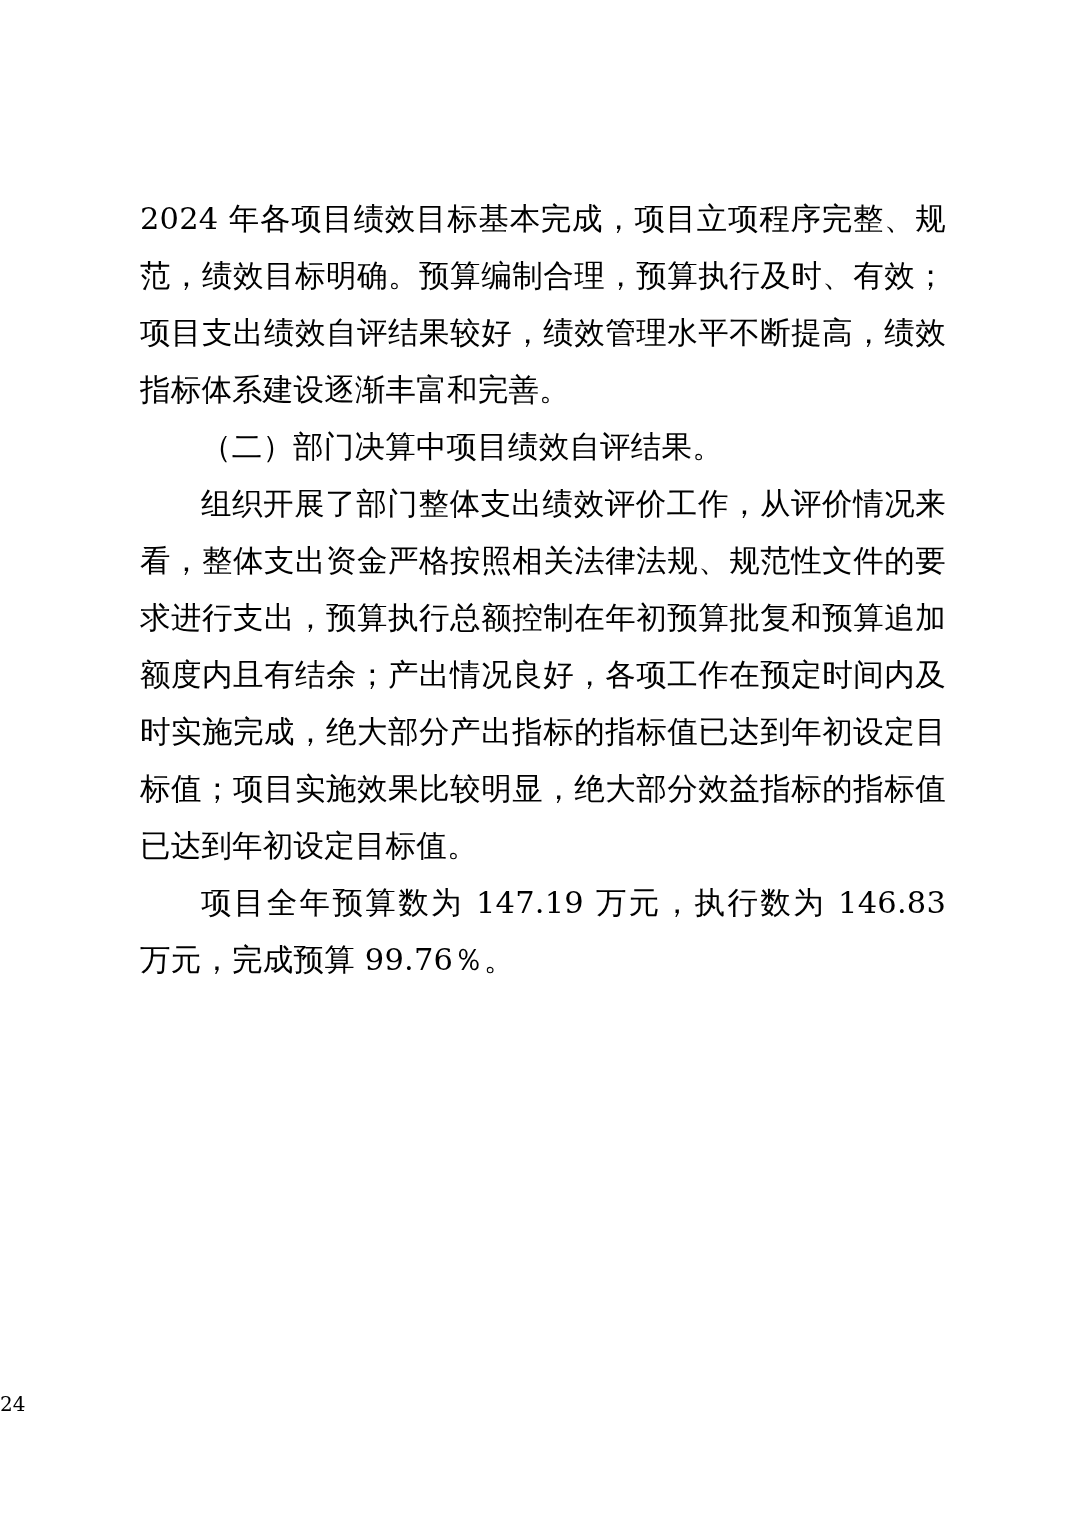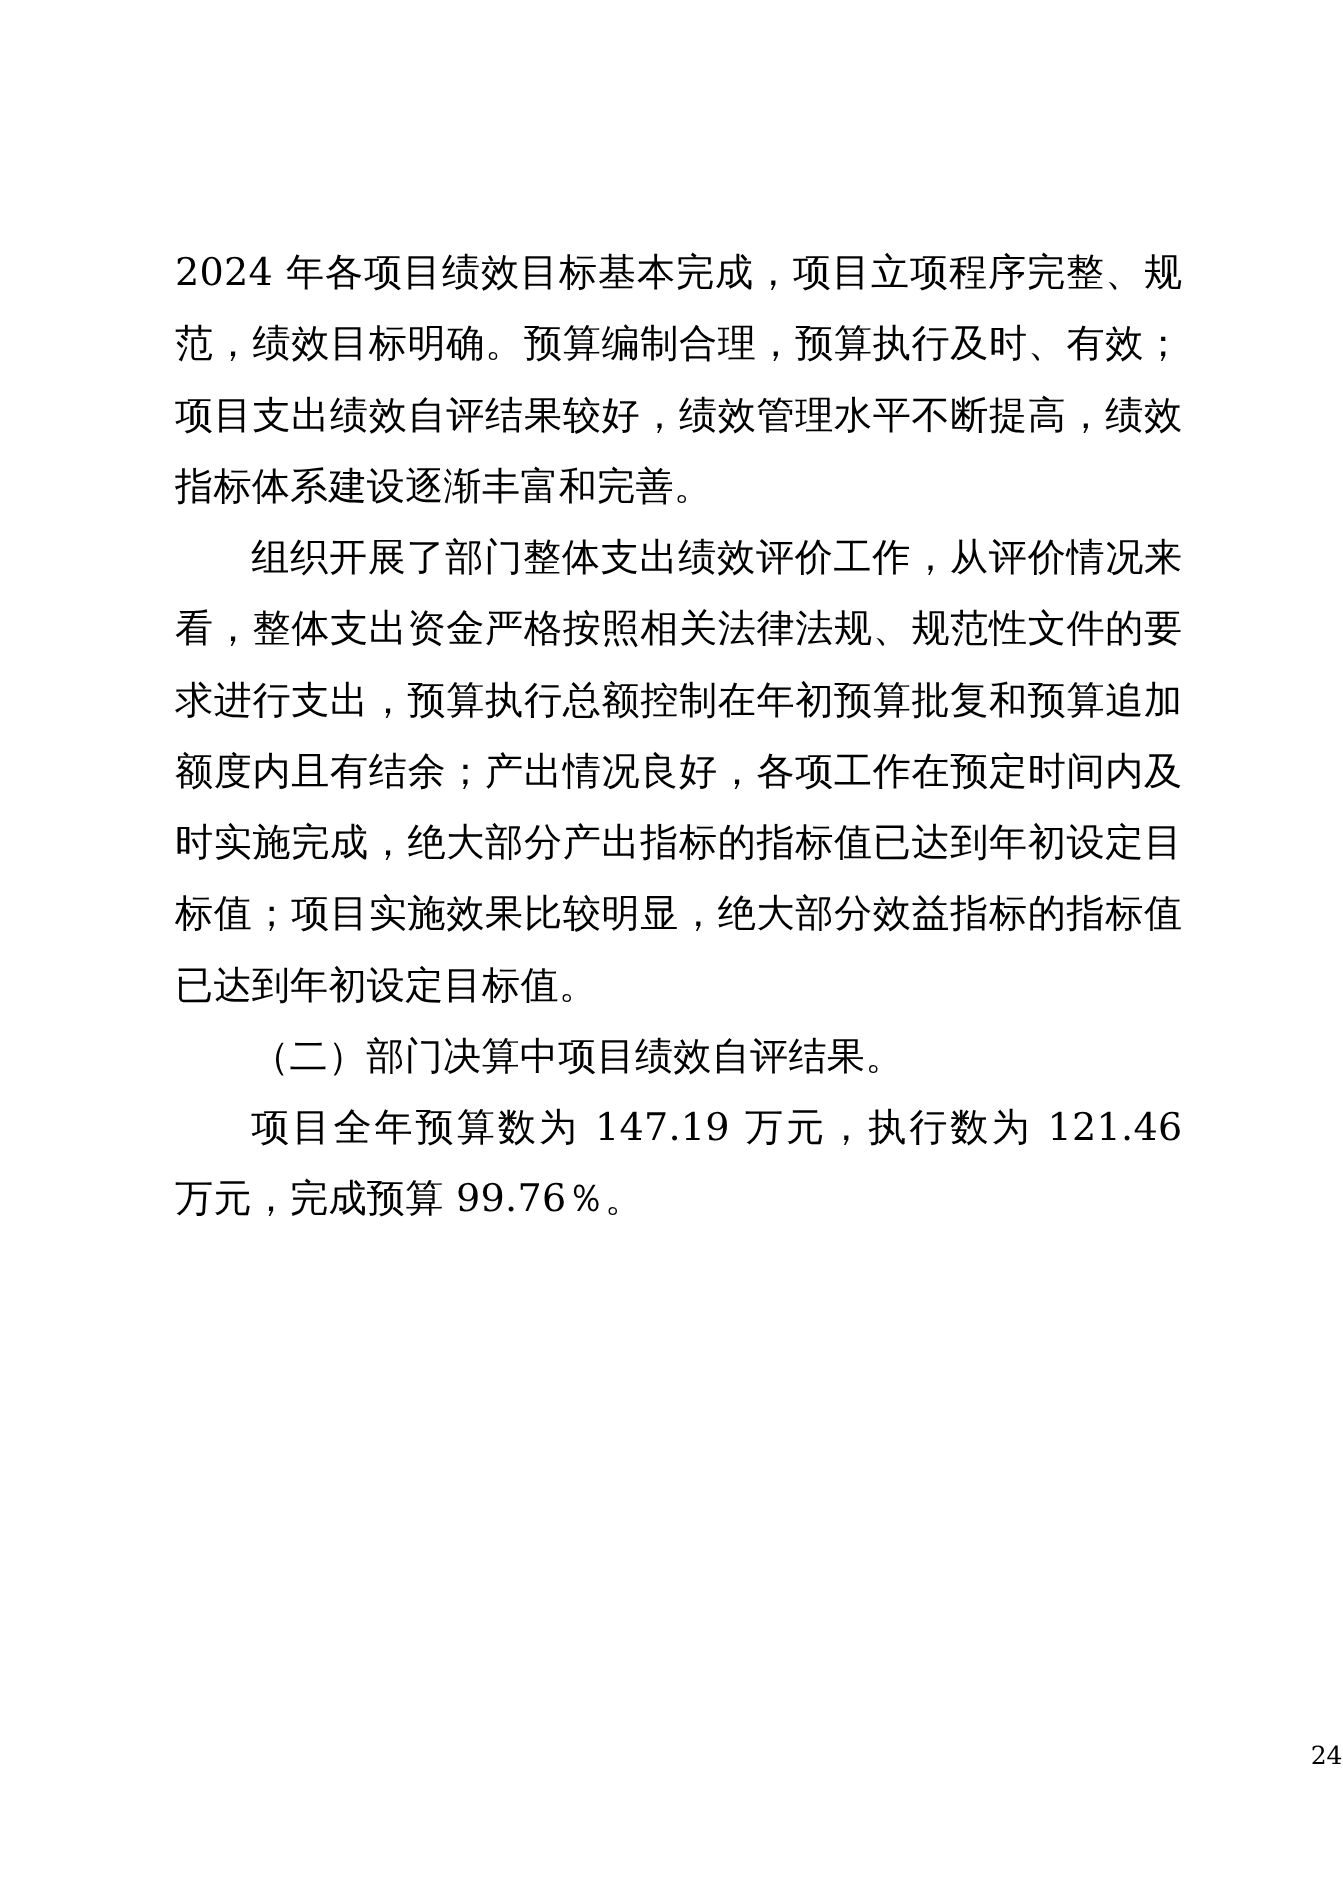--- a/index.html
+++ b/index.html
@@ -39,31 +39,31 @@
   }
   .heading-bold {
     font-weight: bold;
     text-indent: 2em;
   }
   .page-number {
     position: absolute;
     left: 0;
     right: 0;
     top: 1392px;
-    text-align: right;
+    text-align: left;
     font-family: "DejaVu Serif", "Liberation Serif", serif;
     font-size: 20px;
     color: #000000;
   }
 </style>
 </head>
 <body>
 
 <div class="page">
   <div class="doc-body">
     <p class="">2024 年各项目绩效目标基本完成，项目立项程序完整、规范，绩效目标明确。预算编制合理，预算执行及时、有效；项目支出绩效自评结果较好，绩效管理水平不断提高，绩效指标体系建设逐渐丰富和完善。</p>
+    <p class="indent">（二）部门决算中项目绩效自评结果。</p>
     <p class="indent">组织开展了部门整体支出绩效评价工作，从评价情况来看，整体支出资金严格按照相关法律法规、规范性文件的要求进行支出，预算执行总额控制在年初预算批复和预算追加额度内且有结余；产出情况良好，各项工作在预定时间内及时实施完成，绝大部分产出指标的指标值已达到年初设定目标值；项目实施效果比较明显，绝大部分效益指标的指标值已达到年初设定目标值。</p>
-    <p class="indent">（二）部门决算中项目绩效自评结果。</p>
-    <p class="indent">项目全年预算数为 147.19 万元，执行数为 121.46 万元，完成预算 99.76％。</p>
+    <p class="indent">项目全年预算数为 147.19 万元，执行数为 146.83 万元，完成预算 99.76％。</p>
   </div>
 </div>
 
 <div class="page-number">24</div>
 
 </body></html>

